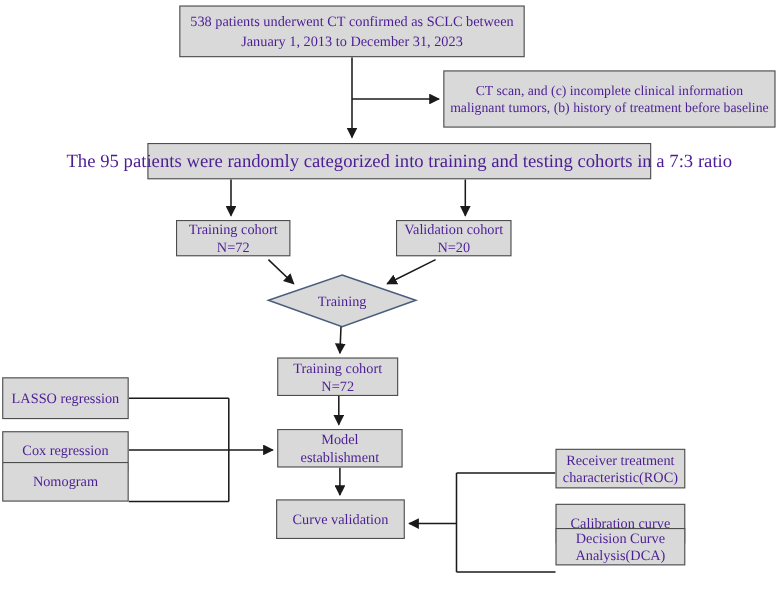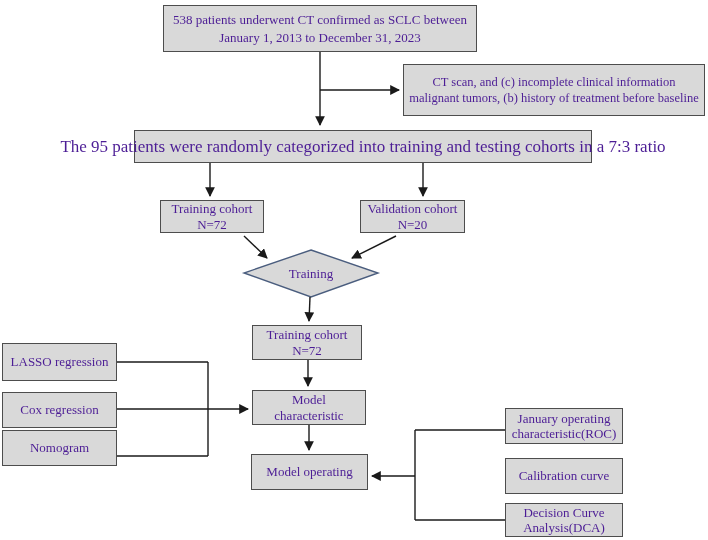--- a/index.html
+++ b/index.html
@@ -30,24 +30,24 @@
   #n-exclusion{left:403px;top:64px;width:302px;height:52px;font-size:12.5px;line-height:16.2px;}
   #n-randomized{left:98px;top:130px;width:458px;height:33px;font-size:17px;margin-left:36px;}
   #n-training{left:160px;top:200px;width:104px;height:33px;}
   #n-validation{left:360px;top:200px;width:105px;height:33px;}
   #n-modeling{left:244px;top:250px;width:134px;height:47px;background:transparent;border:none;}
   #n-training2{left:252px;top:325px;width:110px;height:35px;}
   #n-model-est{left:252px;top:390px;width:114px;height:35px;}
   #n-model-val{left:251px;top:454px;width:117px;height:36px;}
   #n-lasso{left:2px;top:343px;width:115px;height:38px;}
   #n-cox{left:2px;top:392px;width:115px;height:36px;}
-  #n-nomogram{left:2px;top:430px;width:115px;height:36px;}
+  #n-nomogram{left:2px;top:420px;width:115px;height:36px;}
   #n-roc{left:505px;top:408px;width:118px;height:36px;}
   #n-calibration{left:505px;top:458px;width:118px;height:36px;}
-  #n-dca{left:505px;top:503px;width:118px;height:34px;}
+  #n-dca{left:505px;top:480px;width:118px;height:34px;}
 </style>
 </head>
 <body>
 
 <div id="canvas">
 
   <svg id="connector-svg">
     <defs>
       <marker id="arrow" viewBox="0 0 10 10" refX="9" refY="5" markerWidth="7" markerHeight="7" orient="auto-start-reverse">
         <path class="arrowfill" d="M0,0 L10,5 L0,10 z"></path>
@@ -105,41 +105,41 @@
     <span>Training</span>
   </div>
 
   <div class="node" id="n-training2">
     <span>Training cohort</span>
     <span>N=72</span>
   </div>
 
   <div class="node" id="n-model-est">
     <span>Model</span>
-    <span>characteristic</span>
+    <span>establishment</span>
   </div>
 
   <div class="node" id="n-model-val">
-    <span>Model operating</span>
+    <span>Curve validation</span>
   </div>
 
   <div class="node" id="n-lasso">
     <span>LASSO regression</span>
   </div>
 
   <div class="node" id="n-cox">
     <span>Cox regression</span>
   </div>
 
   <div class="node" id="n-nomogram">
     <span>Nomogram</span>
   </div>
 
   <div class="node" id="n-roc">
-    <span>January operating</span>
+    <span>Receiver treatment</span>
     <span>characteristic(ROC)</span>
   </div>
 
   <div class="node" id="n-calibration">
     <span>Calibration curve</span>
   </div>
 
   <div class="node" id="n-dca">
     <span>Decision Curve</span>
     <span>Analysis(DCA)</span>

